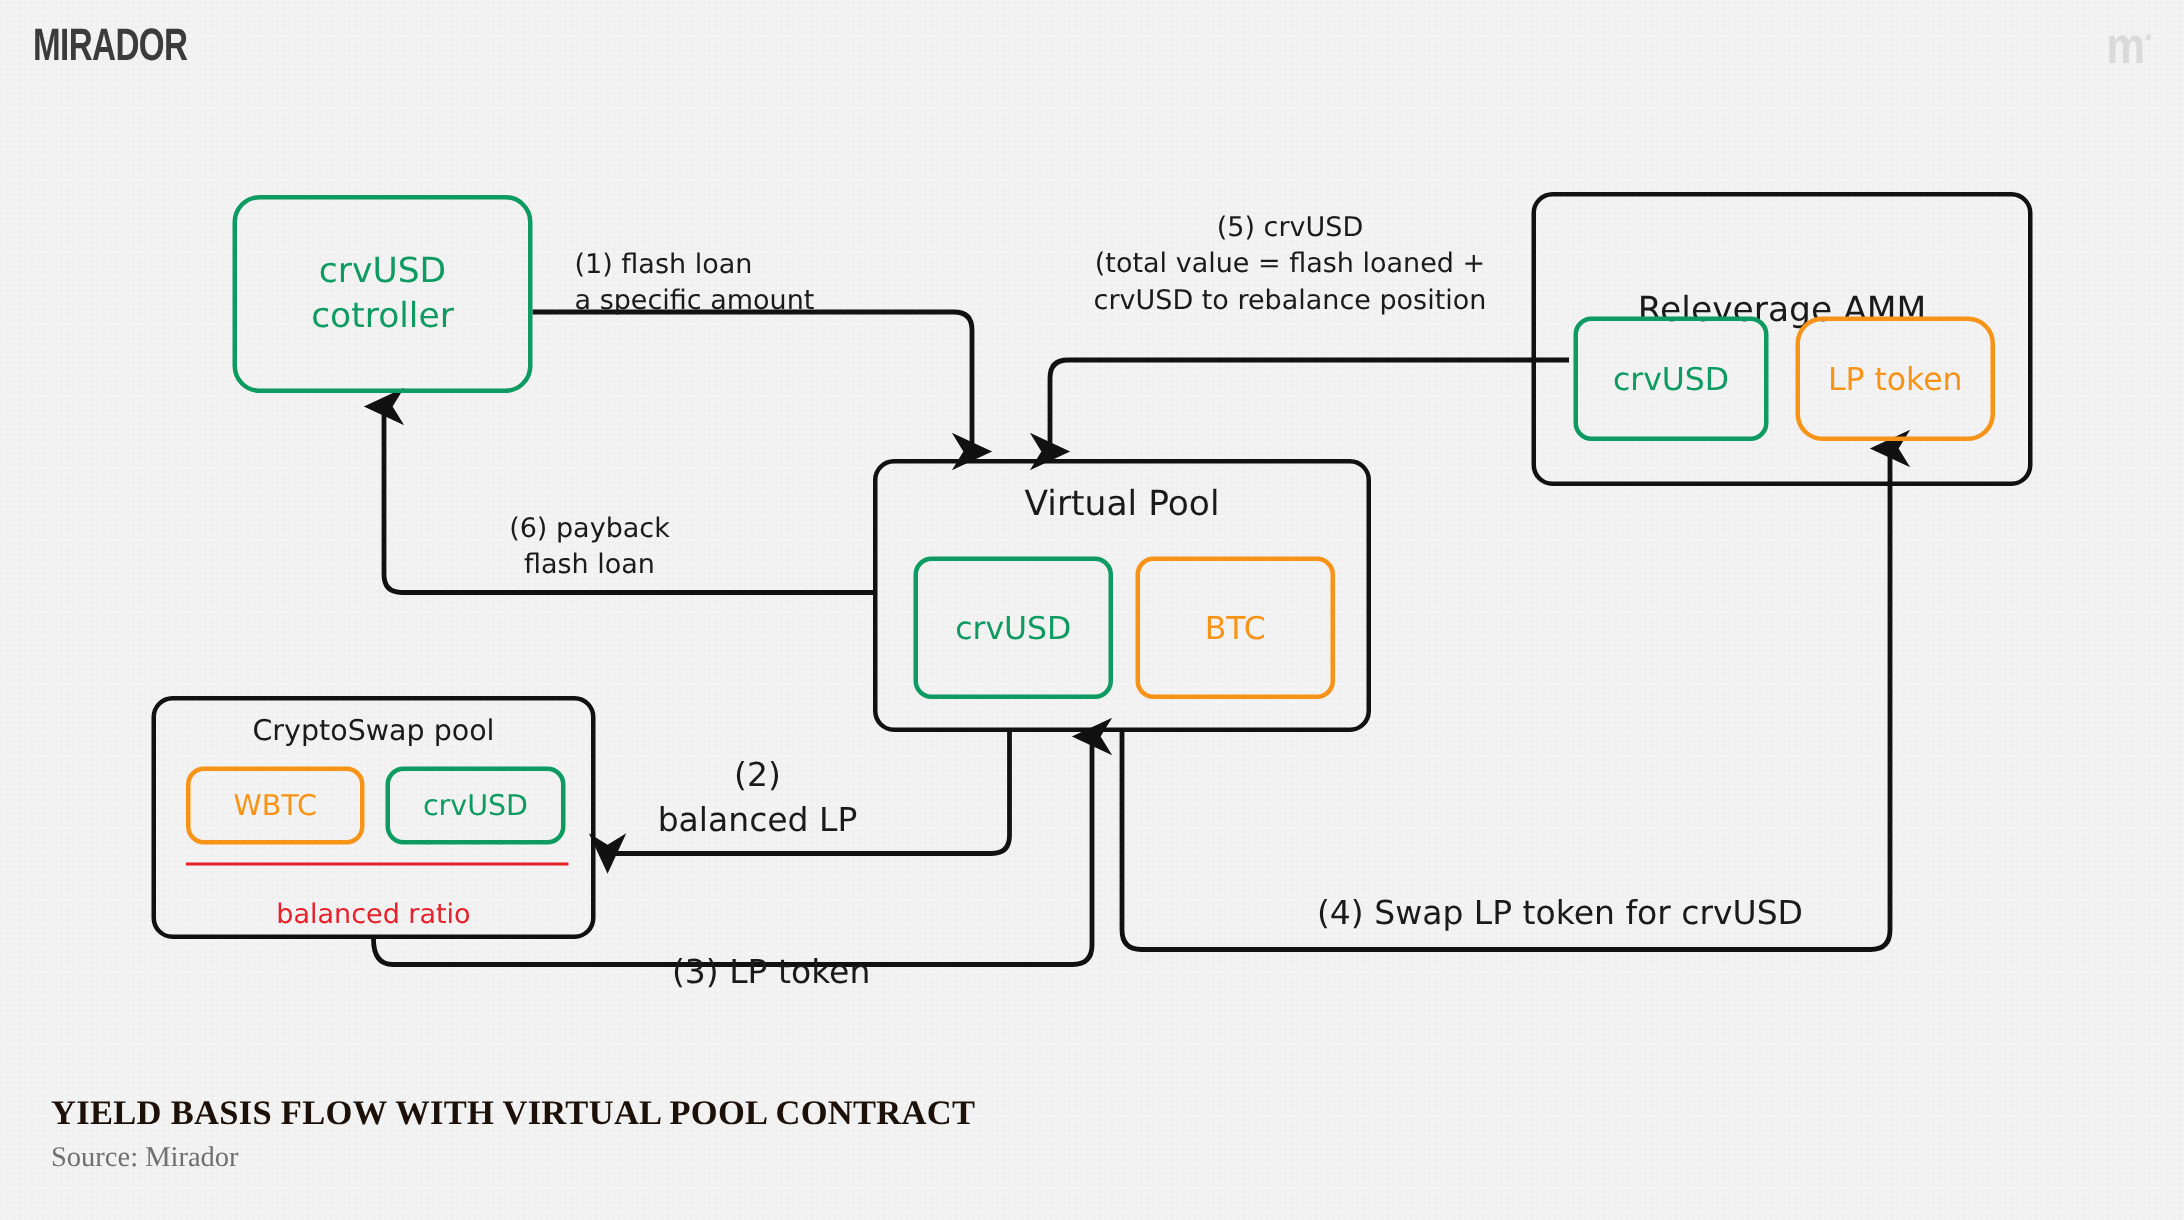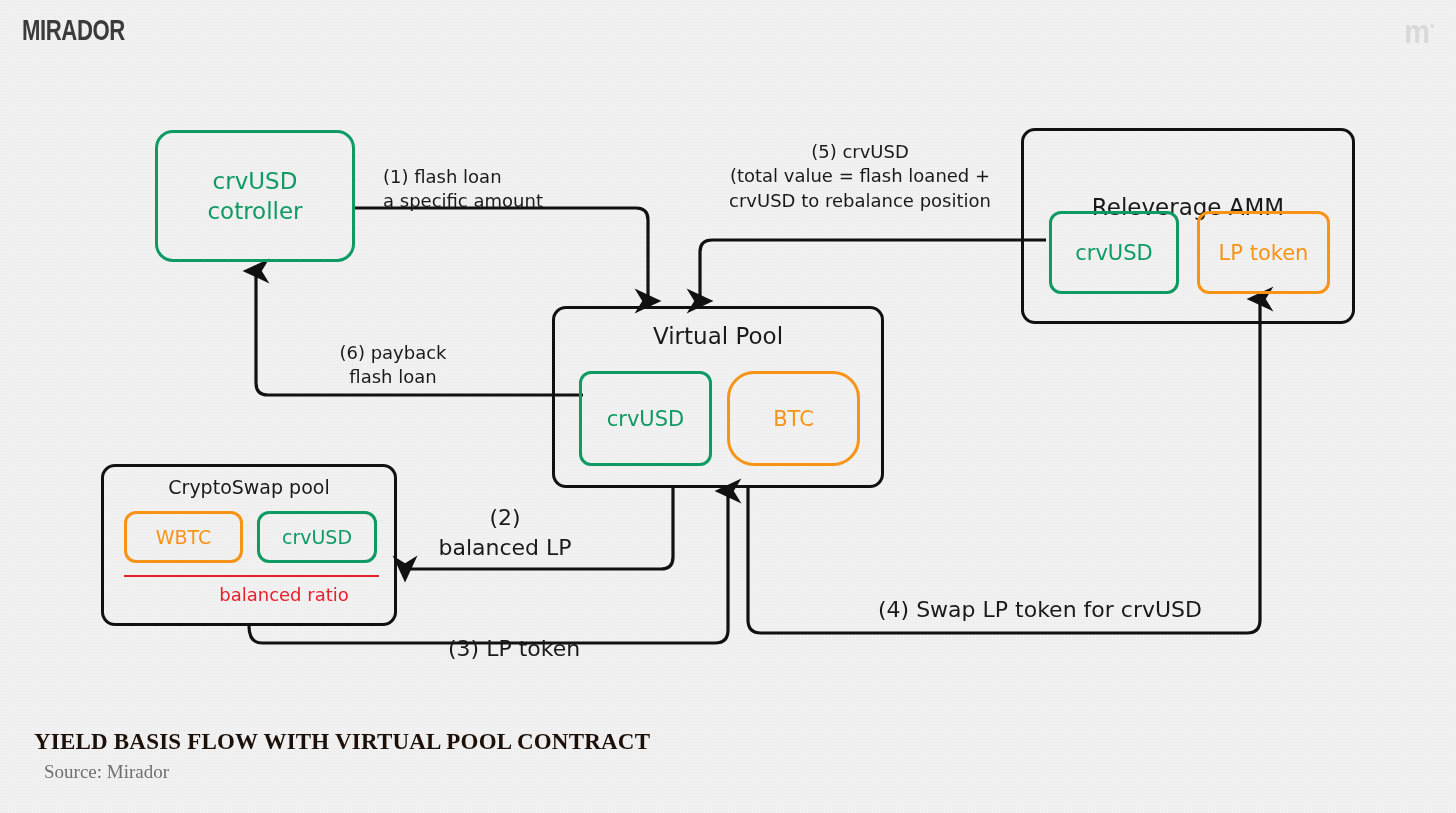--- a/index.html
+++ b/index.html
@@ -112,21 +112,20 @@
     font-family: "Liberation Serif", serif;
     font-weight: 700; font-size: 23px;
     letter-spacing: 0.2px;
     color: #1c1008;
   }
   .caption-source {
     position: absolute; left: 34px; top: 761px;
     font-family: "Liberation Serif", serif;
     font-size: 19px;
     color: #6f6f6f;
-    margin-left: 10px;
   }
 </style>
 </head>
 <body>
 
 <div id="canvas">
 
   <div class="logo">MIRADOR</div>
   <div class="watermark">
     <span>m</span><span class="dot">•</span>
@@ -154,50 +153,50 @@
     </g>
   </svg>
 
   <div class="node outer-green" style="left:155px; top:130px; width:200px; height:132px;">
     <div class="ctrl-label">
       <span>crvUSD</span>
       <span>cotroller</span>
     </div>
   </div>
 
-  <div class="node outer" style="left:552px; top:306px; width:332px; height:182px;">
+  <div class="node outer" style="left:582px; top:306px; width:332px; height:182px;">
     <div class="node-title" style="top:14px; font-size:23px;">Virtual Pool</div>
     <div class="inner green" style="left:24px; top:62px; width:133px; height:95px;">
       <span>crvUSD</span>
     </div>
-    <div class="inner orange" style="left:172px; top:62px; width:133px; height:95px;border-radius:27px;">
+    <div class="inner orange" style="left:172px; top:62px; width:133px; height:95px;">
       <span>BTC</span>
     </div>
   </div>
 
   <div class="node outer" style="left:1021px; top:128px; width:334px; height:196px;">
     <div class="node-title" style="top:26px; font-size:23px;margin-top:37px;">Releverage AMM</div>
     <div class="inner green" style="left:25px; top:80px; width:130px; height:83px;">
       <span>crvUSD</span>
     </div>
-    <div class="inner orange" style="left:173px; top:80px; width:133px; height:83px;">
+    <div class="inner orange" style="left:173px; top:80px; width:133px; height:83px;border-radius:18px;">
       <span>LP token</span>
     </div>
   </div>
 
   <div class="node outer" style="left:101px; top:464px; width:296px; height:162px;">
     <div class="node-title" style="top:9px; font-size:19px;">CryptoSwap pool</div>
     <div class="inner orange" style="left:20px; top:44px; width:119px; height:52px; font-size:19px;">
       <span>WBTC</span>
     </div>
     <div class="inner green" style="left:153px; top:44px; width:120px; height:52px; font-size:19px;">
       <span>crvUSD</span>
     </div>
     <div class="ratio-line" style="left:20px; top:108px; width:255px;"></div>
-    <div class="ratio-text" style="top:117px;padding-left:35px;">balanced ratio</div>
+    <div class="ratio-text" style="top:132px;">balanced ratio</div>
   </div>
 
   <div class="edge-label" style="left:383px; top:165px; width:270px; text-align:left;">(1) flash loan
 a specific amount</div>
 
   <div class="edge-label" style="left:660px; top:140px; width:400px;">(5) crvUSD
 (total value = flash loaned +
 crvUSD to rebalance position</div>
 
   <div class="edge-label" style="left:278px; top:341px; width:230px;">(6) payback

